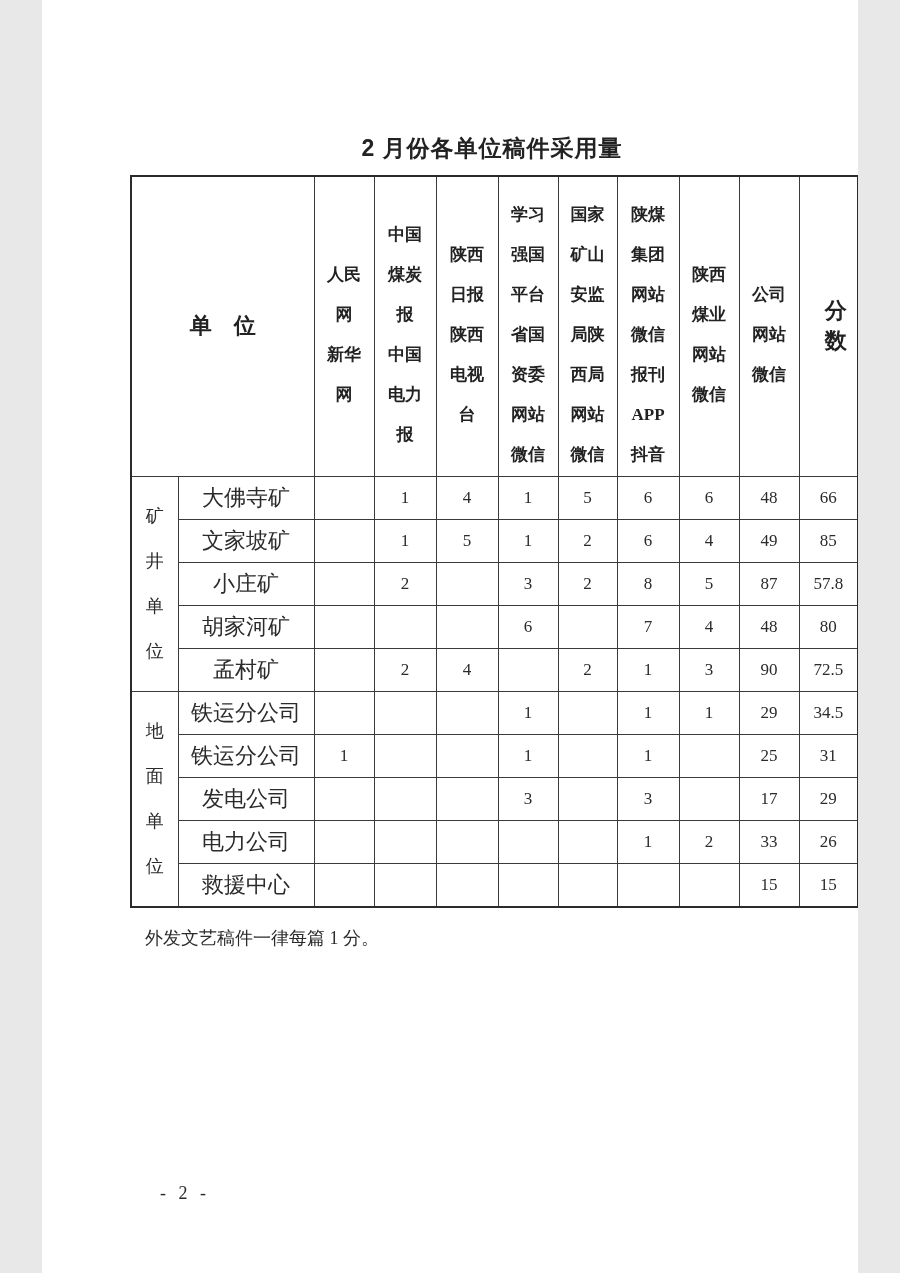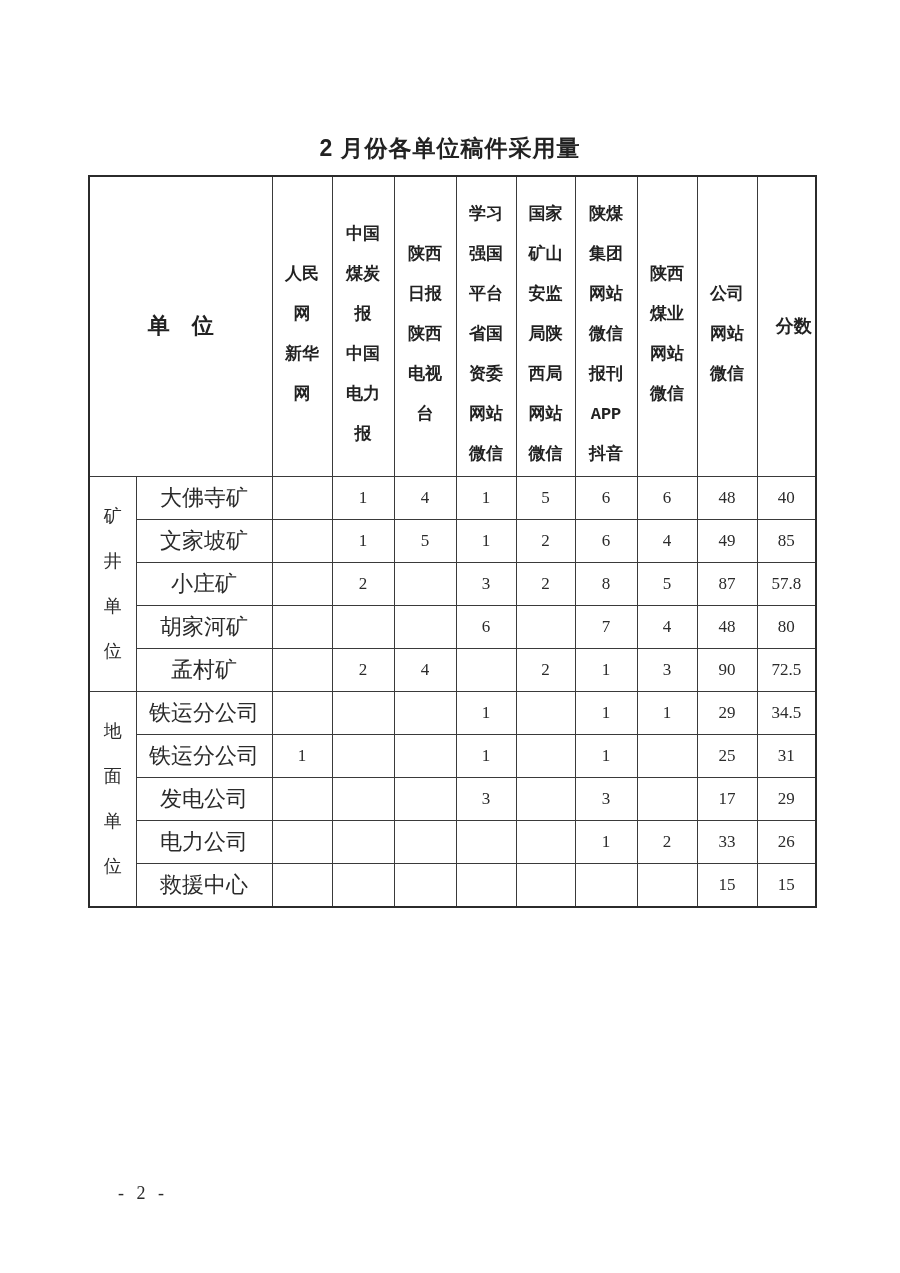--- a/index.html
+++ b/index.html
@@ -1,19 +1,19 @@
 <!DOCTYPE html>
 <html><head>
 <meta charset="utf-8">
 <style>
   * { margin: 0; padding: 0; box-sizing: border-box; }
   html, body { background: #e8e8e8; }
   .page {
     position: relative;
-    width: 900px;
+    width: 816px;
     height: 1273px;
     background: #ffffff;
     margin: 0 auto;
     font-family: "Liberation Serif", serif;
     color: #2b2b2b;
     overflow: hidden;
   }
   .doc-title {
     position: absolute;
     top: 133px;
@@ -43,33 +43,33 @@
   }
   table.report { border: 2px solid #2b2b2b; }
   tr.head { height: 300px; }
   th.unit-h {
     font-family: "Liberation Sans", sans-serif;
     font-weight: bold;
     font-size: 22px;
     color: #222;
   }
   th.media-h {
-    font-family: Liberation Mono, monospace;
+    font-family: Liberation Serif, serif;
     font-weight: bold;
     font-size: 17px;
     color: #222;
     vertical-align: top;
     padding-top: 17px;
     line-height: 40px;
     white-space: pre-line;
   }
   th.score-h {
     font-family: "Liberation Sans", sans-serif;
     font-weight: bold;
-    font-size: 18px;
+    font-size: 22px;
     color: #222;
     padding-left: 15px;
   }
   td.grp {
     font-size: 18px;
     font-weight: normal;
     line-height: 45px;
     white-space: pre-line;
     color: #2b2b2b;
   }
@@ -179,21 +179,21 @@
 位</td>
         <td class="uname">大佛寺矿</td>
         <td class="num"></td>
         <td class="num">1</td>
         <td class="num">4</td>
         <td class="num">1</td>
         <td class="num">5</td>
         <td class="num">6</td>
         <td class="num">6</td>
         <td class="num">48</td>
-        <td class="num">40</td>
+        <td class="num">66</td>
       </tr>
       <tr>
         <td class="uname">文家坡矿</td>
         <td class="num"></td>
         <td class="num">1</td>
         <td class="num">5</td>
         <td class="num">1</td>
         <td class="num">2</td>
         <td class="num">6</td>
         <td class="num">4</td>
@@ -298,17 +298,18 @@
         <td class="num"></td>
         <td class="num"></td>
         <td class="num"></td>
         <td class="num">15</td>
         <td class="num">15</td>
       </tr>
     </tbody>
   </table>
 
   <div class="note">
+    <div>外发文艺稿件一律每篇 1 分。</div>
   </div>
 
   <div class="page-number">- 2 -</div>
 
 </div>
 
 </body></html>

